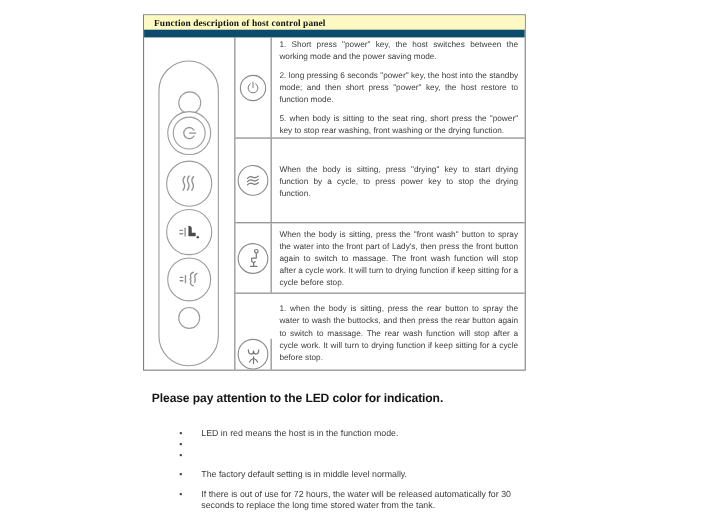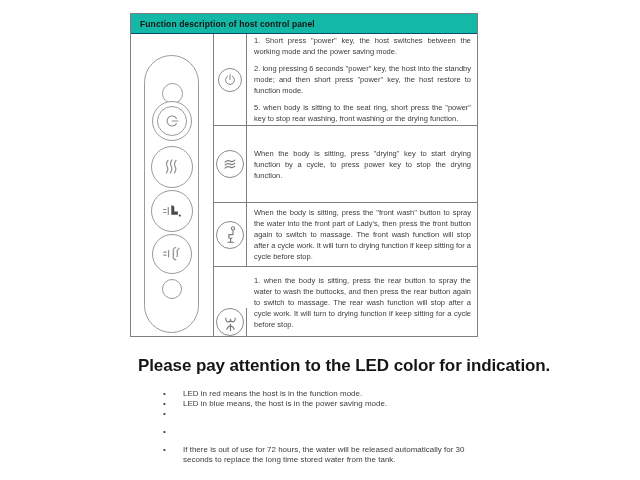--- a/index.html
+++ b/index.html
@@ -2,23 +2,23 @@
 <html><head>
 <meta charset="utf-8">
 <style>
   html,body{margin:0;padding:0;background:#fff;}
   .page{position:relative;width:640px;height:480px;background:#ffffff;overflow:hidden;
         font-family:"Liberation Sans",sans-serif;color:#3c3c3c;}
 
   
   .func-table{position:absolute;left:130px;top:13px;width:348px;height:324px;
               border:1px solid #7f7f7f;box-sizing:border-box;background:#fff;}
-  .table-header{height:20px;background:#14b8a6;border-bottom:1px solid #0c4a6e;
+  .table-header{height:20px;background:#fef9c3;border-bottom:7px solid #0c4a6e;
                 display:flex;align-items:center;padding-left:9px;box-sizing:border-box;
-                font-size:8.5px;font-weight:bold;color:#141414;letter-spacing:.1px;}
+                font-size:8.5px;font-weight:bold;color:#141414;letter-spacing:.1px;font-family:Liberation Serif, serif;}
   .table-body{display:flex;height:302px;}
   .panel-col{width:83px;border-right:1px solid #7f7f7f;box-sizing:border-box;position:relative;flex:none;}
   .rows-col{flex:1;display:flex;flex-direction:column;}
   .frow{display:flex;border-bottom:1px solid #7f7f7f;box-sizing:border-box;}
   .frow.r1{height:92px;}
   .frow.r2{height:77px;}
   .frow.r3{height:64px;}
   .frow.r4{flex:1;border-bottom:none;align-items:flex-end;}
   .icon-cell{width:33px;flex:none;border-right:1px solid #7f7f7f;box-sizing:border-box;
              display:flex;align-items:center;justify-content:center;}
@@ -44,21 +44,21 @@
             justify-content:center;box-sizing:border-box;background:#fff;}
   .mid-sm{width:24px;height:24px;}
   .mid-lg{width:28px;height:28px;}
 
   svg.glyph{display:block;}
   .stroke{fill:none;stroke:#777;stroke-width:1.1;stroke-linecap:round;stroke-linejoin:round;}
   .stroke-lt{fill:none;stroke:#8f8f8f;stroke-width:1.2;stroke-linecap:round;stroke-linejoin:round;}
   .fillsolid{fill:#4a4a4a;stroke:none;}
 
   
-  .notes-heading{position:absolute;left:138px;top:356px;font-size:17px;font-weight:bold;
+  .notes-heading{position:absolute;left:138px;top:356px;font-size:11px;font-weight:bold;
                  color:#161616;letter-spacing:-0.1px;}
   .notes-list{position:absolute;left:163px;top:389px;width:302px;list-style:none;margin:0;padding:0;}
   .notes-list li{display:flex;font-size:8px;line-height:10px;color:#3c3c3c;}
   .notes-list li .dot{width:20px;flex:none;color:#3c3c3c;font-size:8px;}
   .notes-list li.gap{margin-top:8px;}
 </style>
 </head>
 <body>
 
 <div class="page">
@@ -188,27 +188,27 @@
 
   <div class="notes-heading">Please pay attention to the LED color for indication.</div>
 
   <ul class="notes-list">
     <li>
       <span class="dot">•</span>
       <span>LED in red means the host is in the function mode.</span>
     </li>
     <li>
       <span class="dot">•</span>
-      <span>LED in blue means, the host is in the power saving mode.</span>
     </li>
     <li>
       <span class="dot">•</span>
     </li>
     <li class="gap">
       <span class="dot">•</span>
+      <span>The factory default setting is in middle level normally.</span>
     </li>
     <li class="gap">
       <span class="dot">•</span>
       <span>If there is out of use for 72 hours, the water will be released automatically for 30 seconds to replace the long time stored water from the tank.</span>
     </li>
   </ul>
 
 </div>
 
 </body></html>

